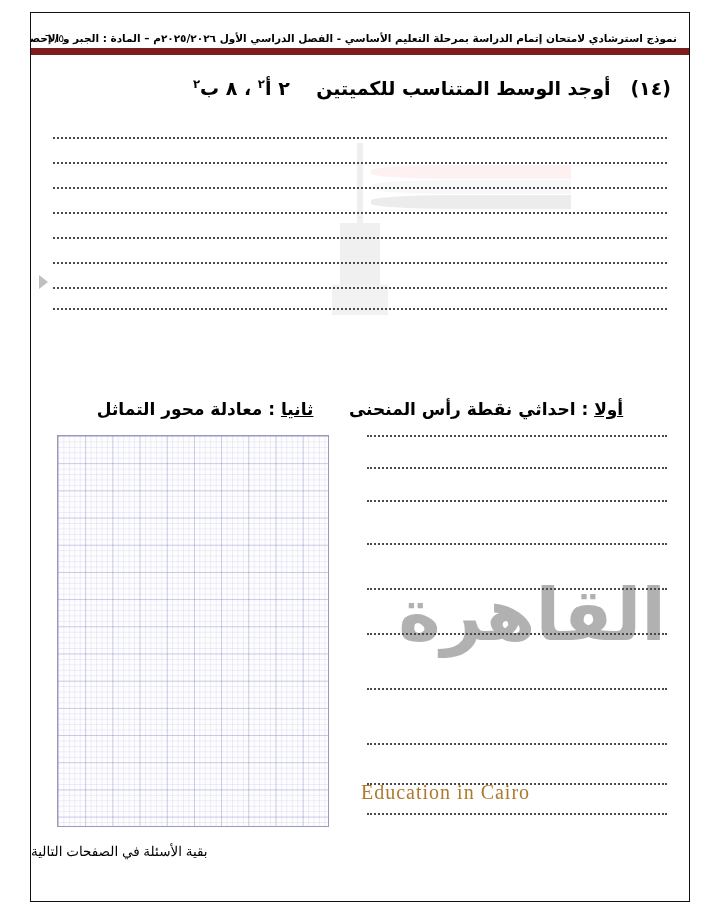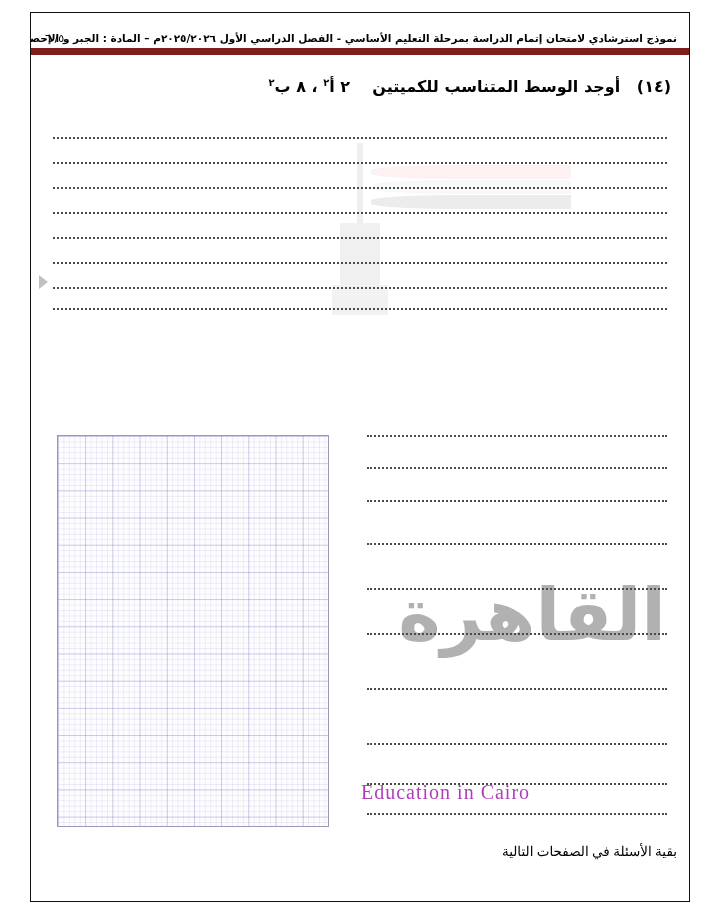--- a/index.html
+++ b/index.html
@@ -107,21 +107,21 @@
     opacity: .75;
     font-family: "DejaVu Sans", sans-serif;
     font-size: 30px;
     direction: rtl;
     white-space: nowrap;
   }
   .wm-latin {
     position: absolute;
     left: 330px;
     top: 768px;
-    color: #a21caf;
+    color: #a16207;
     font-family: "Liberation Serif", serif;
     font-size: 20px;
     letter-spacing: 1px;
     white-space: nowrap;
     opacity: .85;
   }
   .wm-left-bars {
     position: absolute;
     left: 38px;
     top: 700px;
@@ -178,21 +178,21 @@
     direction: rtl;
   }
 
   .q-line {
     position: absolute;
     right: 18px;
     width: 620px;
     direction: rtl;
     font-family: "DejaVu Sans", sans-serif;
     font-weight: bold;
-    font-size: 16px;
+    font-size: 19px;
     text-align: right;
     white-space: nowrap;
   }
   .q14 { top: 34px; }
   .q15 { top: 262px; font-size: 17.5px; }
   .q15b {
     top: 312px;
     font-size: 17.5px;
     text-align: center;
     right: 0;
@@ -248,24 +248,24 @@
     background-size:
       27.2px 27.2px,
       27.2px 27.2px,
       5.44px 5.44px,
       5.44px 5.44px;
   }
 
   .footnote {
     position: absolute;
     top: 800px;
-    right: 12px;
-    width: 100%;
-    text-align: right;
-    font-family: Liberation Serif, serif;
+    right: 0;
+    width: 100%;
+    text-align: left;
+    font-family: Liberation Sans, sans-serif;
     font-size: 13.5px;
     direction: rtl;
   }
 
   .corner-mark {
     position: absolute;
     left: 8px;
     top: 262px;
     width: 0; height: 0;
     border-left: 9px solid #b9b9b9;
@@ -323,20 +323,27 @@
         <div class="dotrow" style="top:144px"></div>
         <div class="dotrow" style="top:169px"></div>
         <div class="dotrow" style="top:194px"></div>
         <div class="dotrow" style="top:219px"></div>
         <div class="dotrow" style="top:244px"></div>
         <div class="dotrow" style="top:265px"></div>
       </div>
 
 
 
+      <div class="q-line q15c">
+        <u>أولا</u>
+        <span>: احداثي نقطة رأس المنحنى</span>
+        &nbsp;&nbsp;&nbsp;&nbsp;
+        <u>ثانيا</u>
+        <span>: معادلة محور التماثل</span>
+      </div>
 
       <div class="grid-box"></div>
 
       <div class="ans15">
         <div class="dotrow" style="top:392px"></div>
         <div class="dotrow" style="top:424px"></div>
         <div class="dotrow" style="top:457px"></div>
         <div class="dotrow" style="top:500px"></div>
         <div class="dotrow" style="top:545px"></div>
         <div class="dotrow" style="top:590px"></div>

